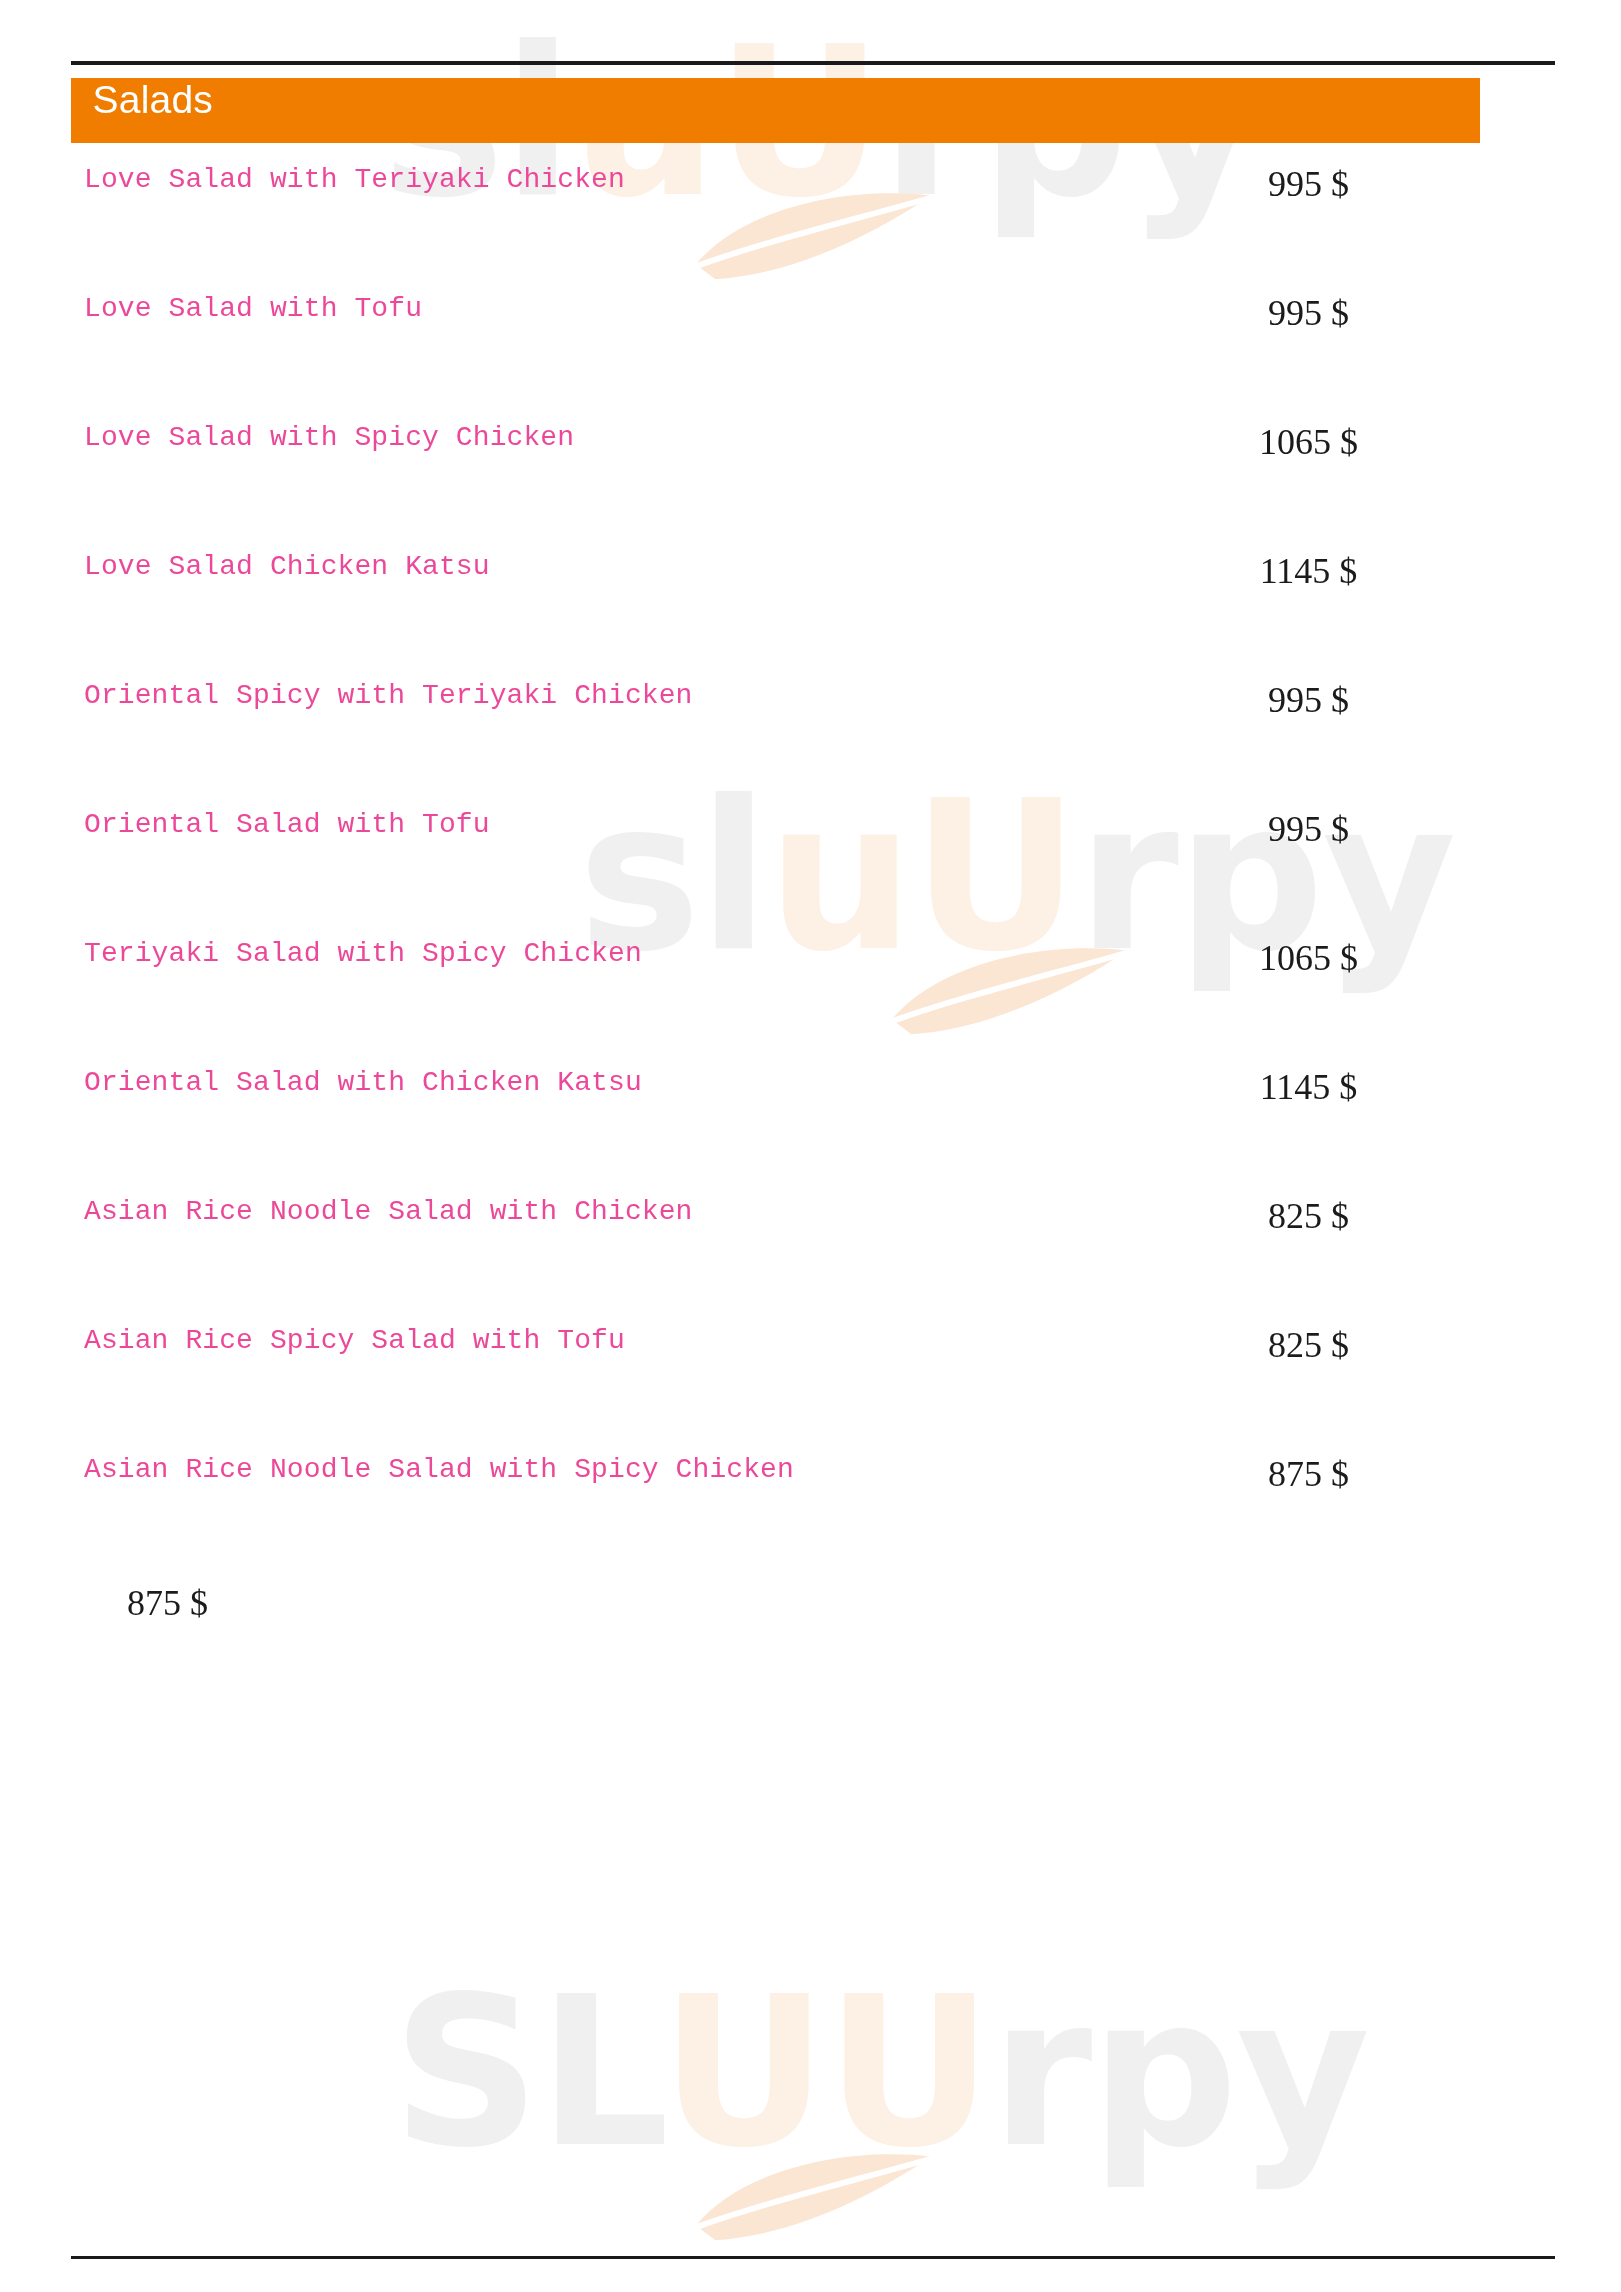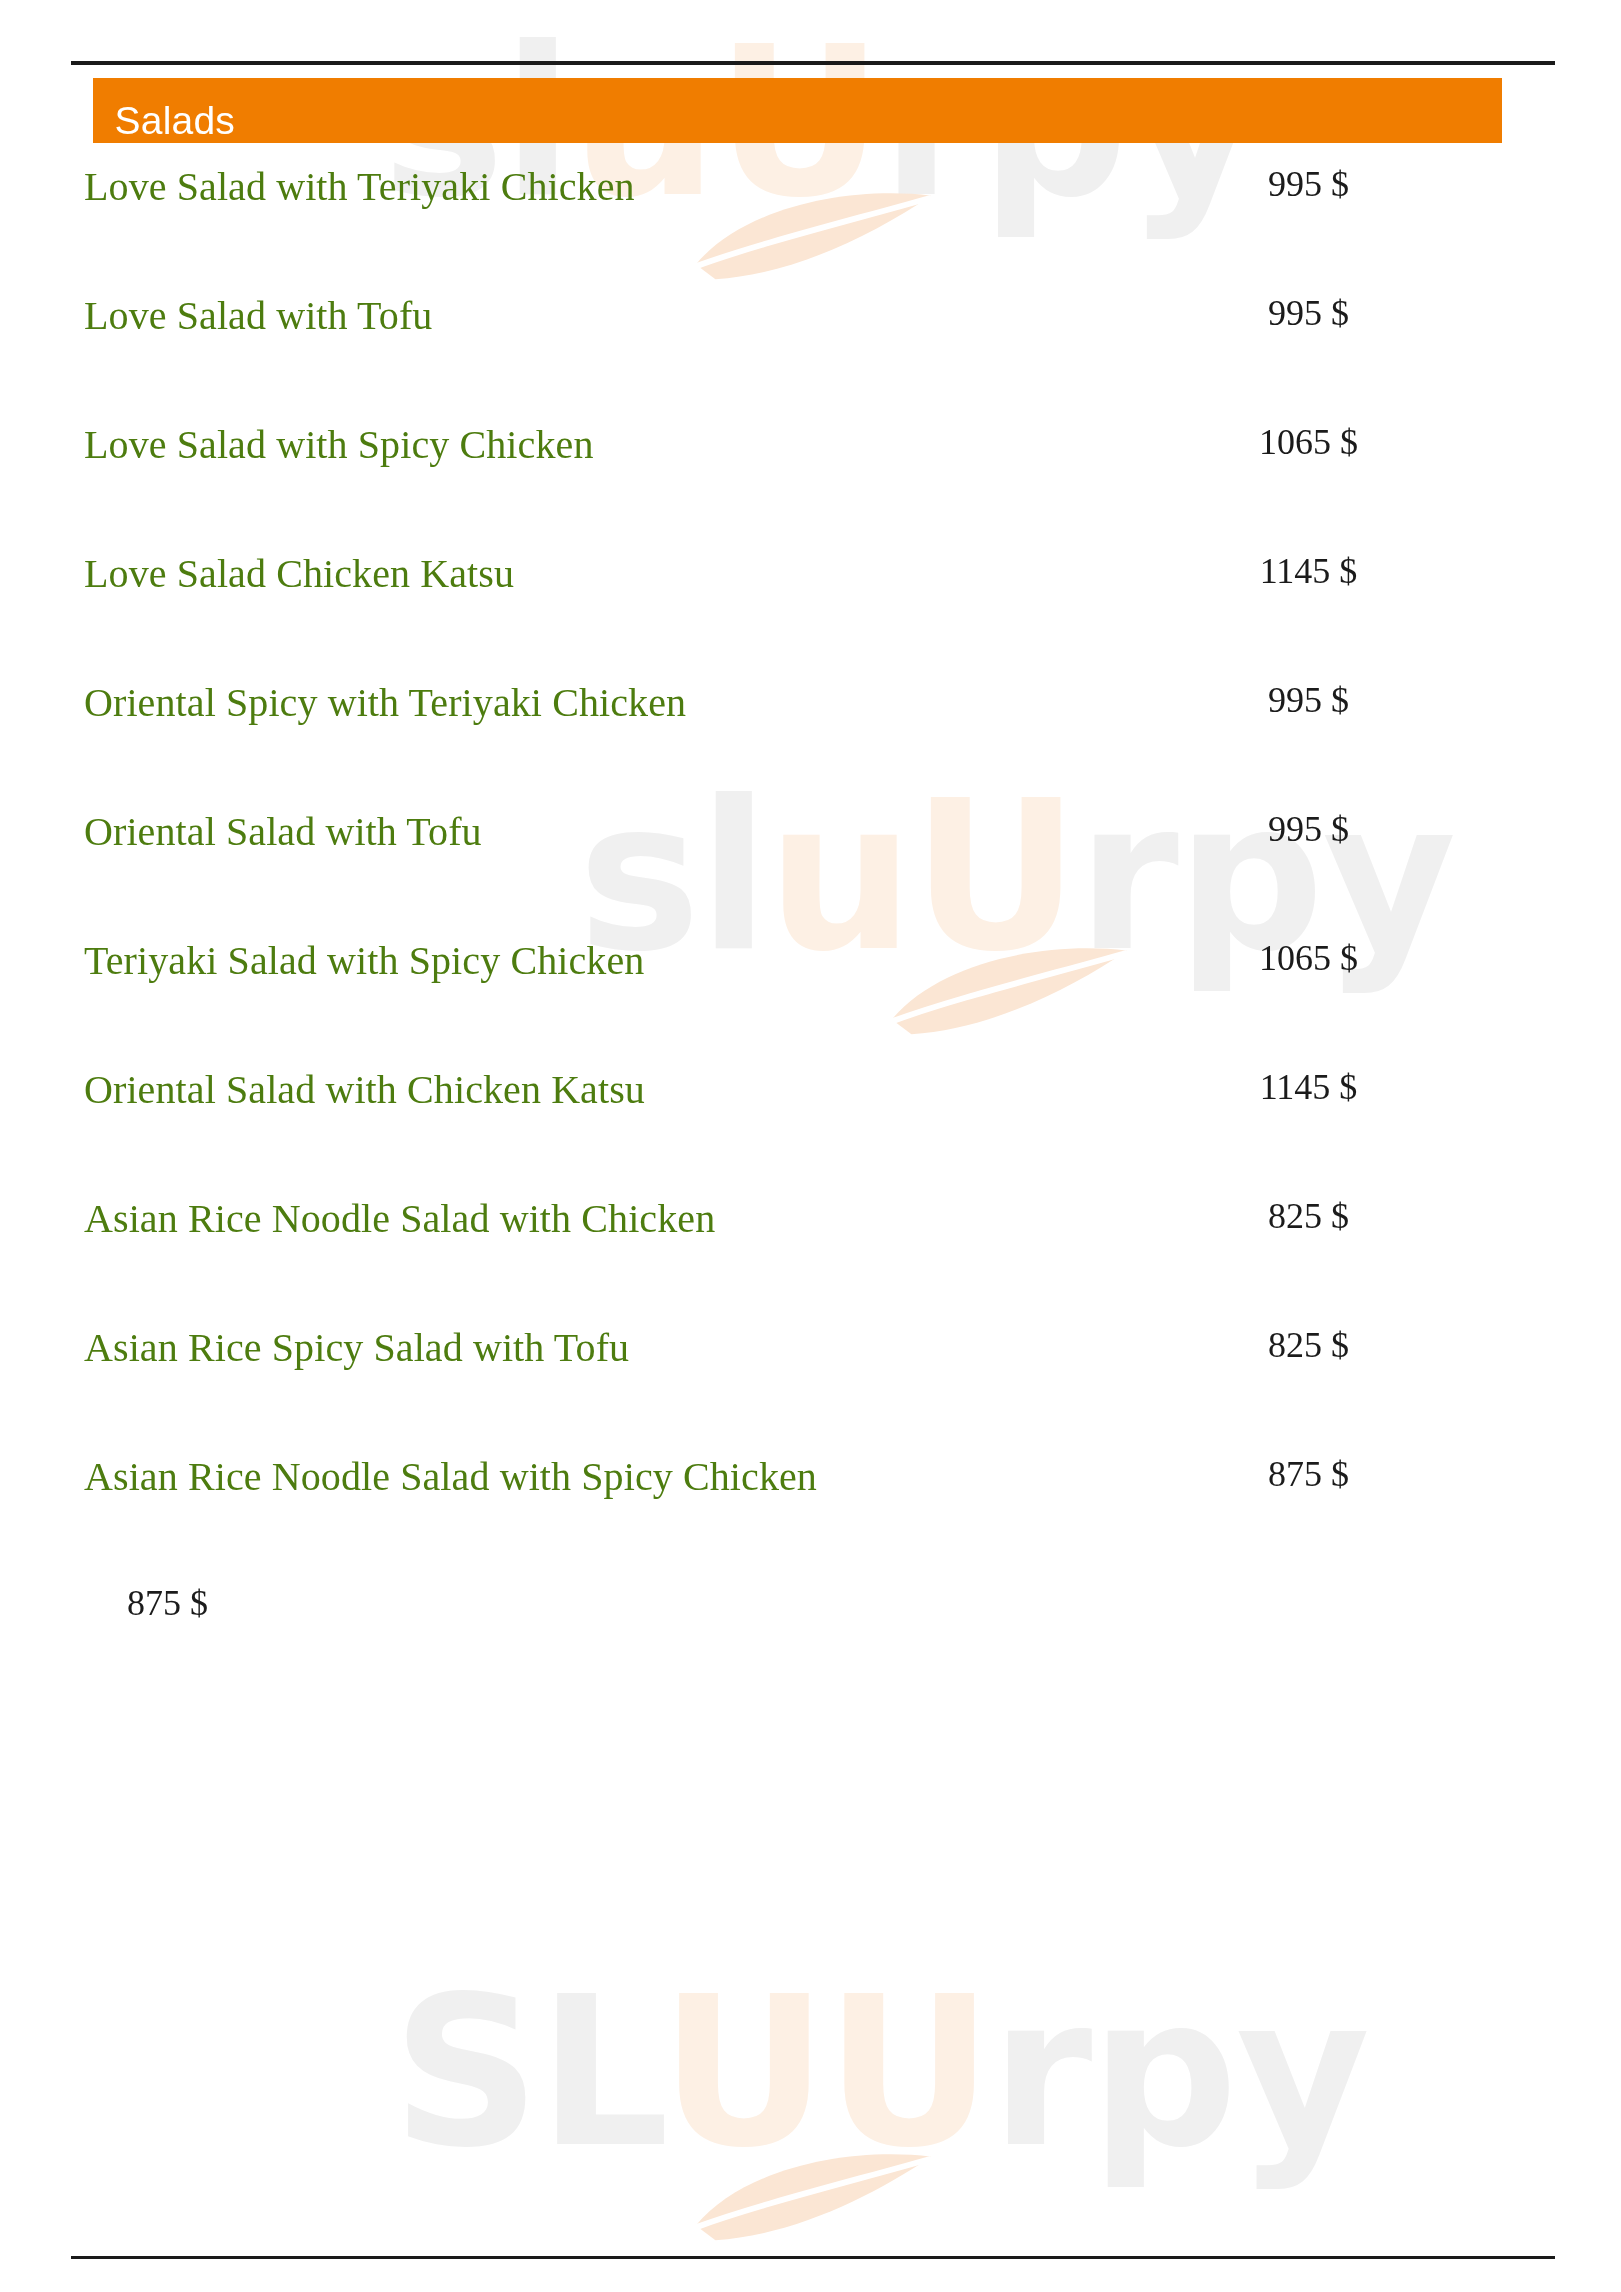--- a/index.html
+++ b/index.html
@@ -79,22 +79,21 @@
 
   
   .section-header {
     position: absolute;
     top: 78px;
     left: 71px;
     width: 1409px;
     height: 65px;
     background: #f07d00;
     display: flex;
-    align-items: flex-end;
-    margin-left: 22px;
+    align-items: flex-start;
   }
   .section-header .title {
     color: #ffffff;
     font-family: "Liberation Sans", sans-serif;
     font-size: 39px;
     font-weight: 400;
     padding-left: 21.6px;
     letter-spacing: 0.2px;
   }
 
@@ -106,24 +105,25 @@
     width: 1308px;
   }
   .menu-row {
     position: relative;
     height: 129px;
     display: flex;
     align-items: flex-start;
     justify-content: space-between;
   }
   .item-name {
-    font-size: 40px;
-    color: #4d7c0f;
+    font-size: 28px;
+    color: #ec4899;
     line-height: 1.1;
     letter-spacing: 0.1px;
+    font-family: Liberation Mono, monospace;
   }
   .item-price {
     font-size: 36px;
     color: #1b1b1b;
     line-height: 1.1;
     white-space: nowrap;
     text-align: center;
     min-width: 167px;
   }
 </style>

